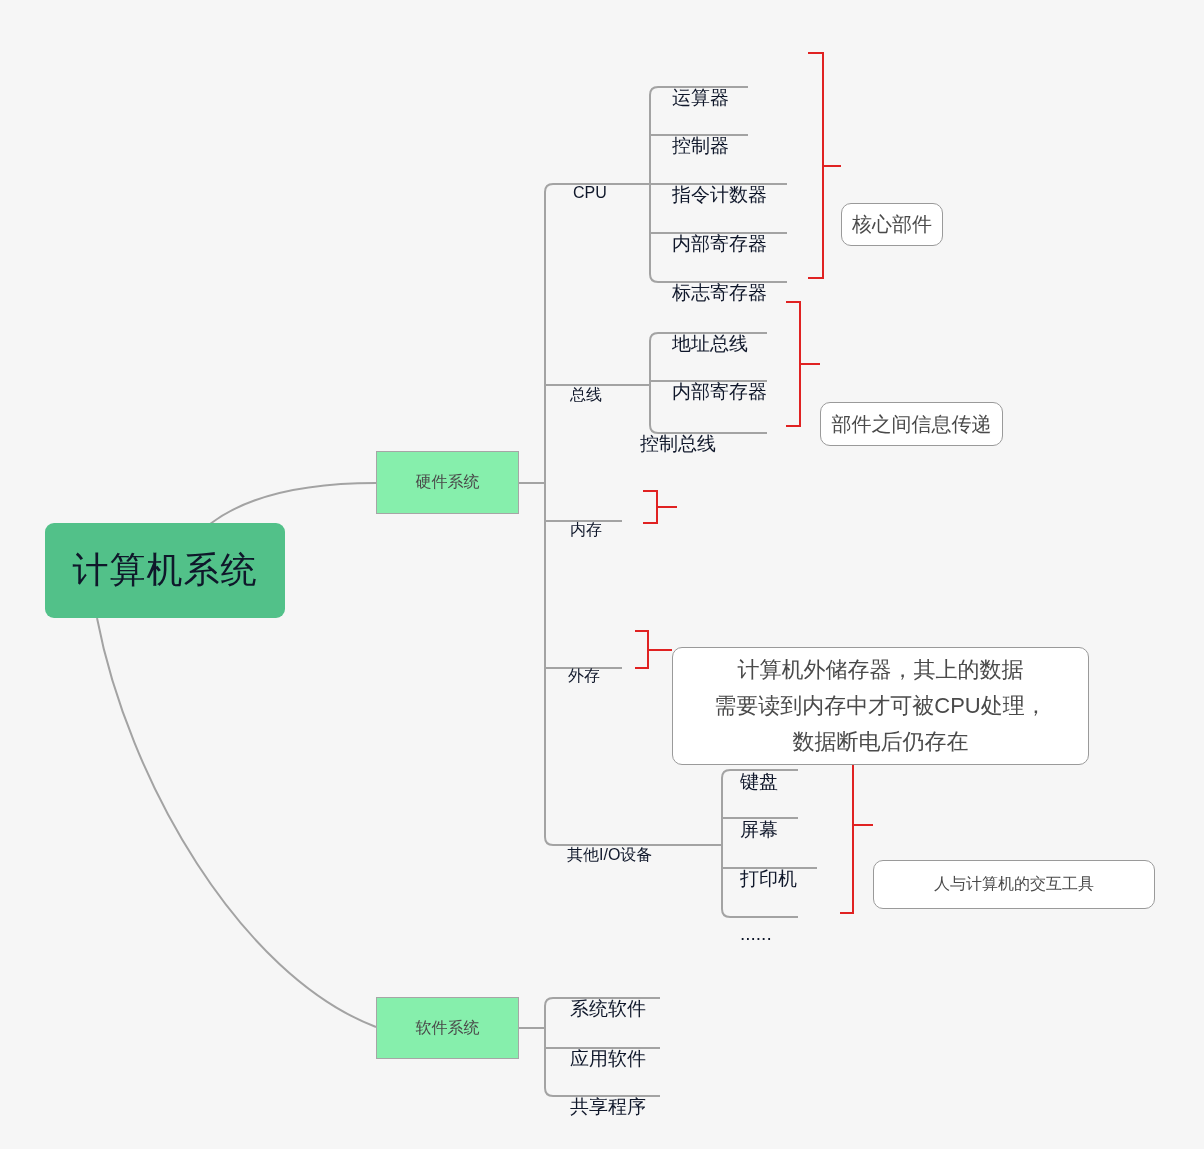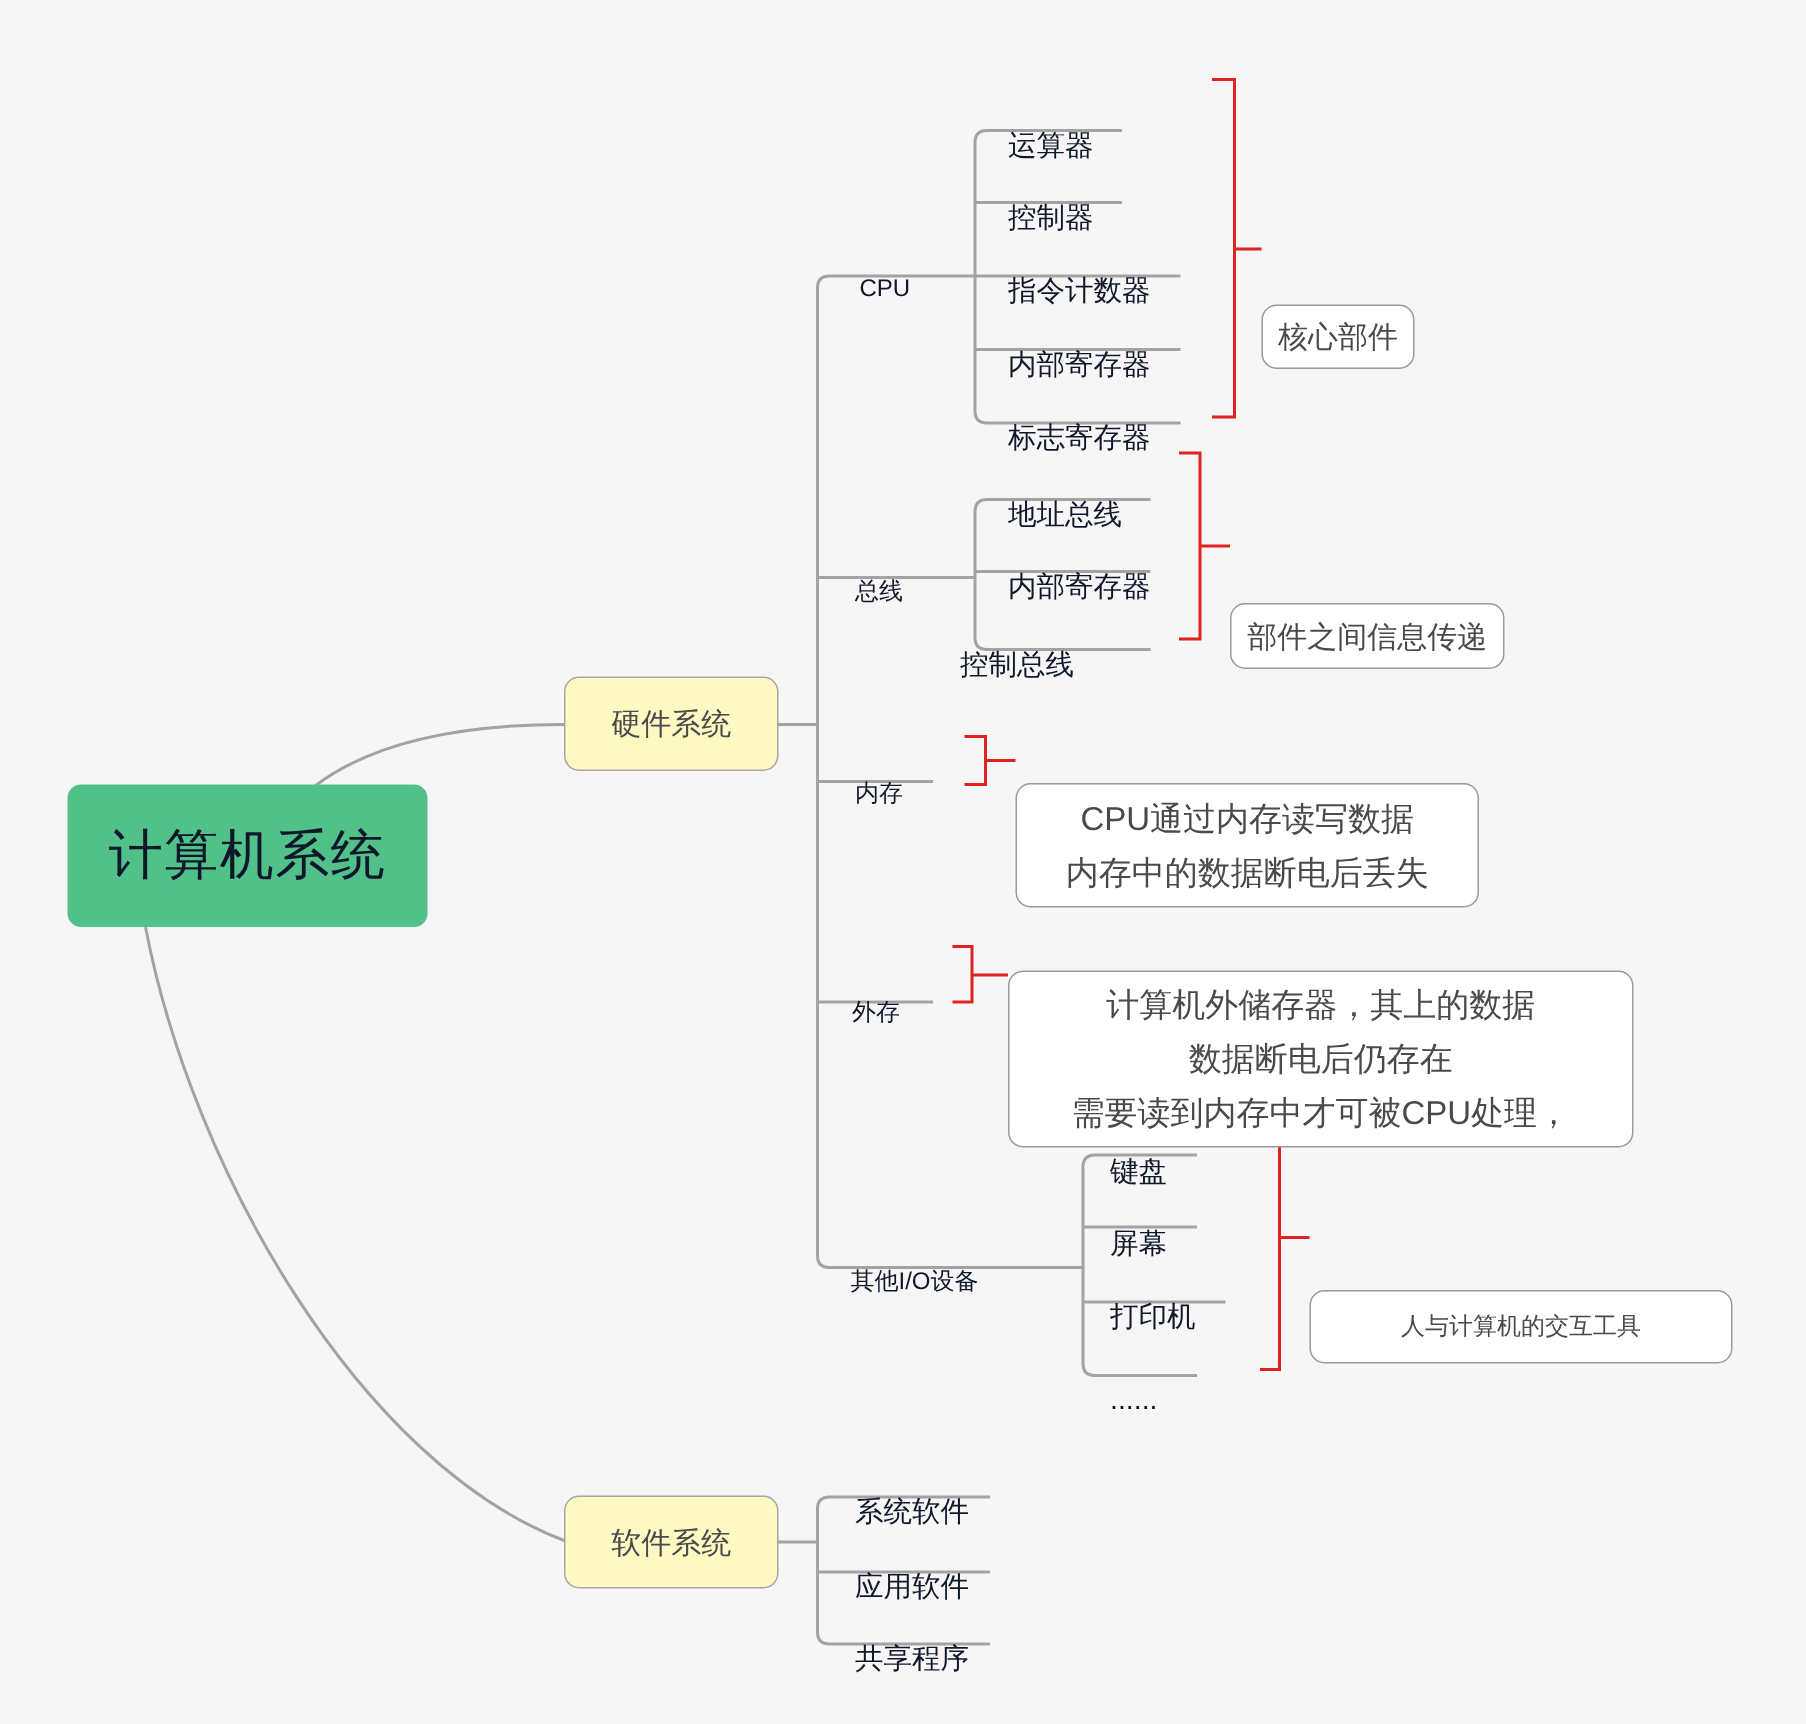--- a/index.html
+++ b/index.html
@@ -11,24 +11,24 @@
   .topic{
     position:absolute;color:#0f172a;font-size:19px;white-space:nowrap;line-height:1.2;margin-top:30px;
   }
   .section-label{font-size:16px;}
   .root-topic{
     position:absolute;left:45px;top:523px;width:240px;height:95px;
     border-radius:9px;display:flex;align-items:center;justify-content:center;
     color:#0f172a;font-size:36px;letter-spacing:1px;
   }
   .main-topic{
-    position:absolute;width:141px;height:61px;background:#fef9c3;
-    border:1.5px solid #a6a6a6;border-radius:10px;
+    position:absolute;width:141px;height:61px;background:#86efac;
+    border:1.5px solid #a6a6a6;border-radius:0;
     display:flex;align-items:center;justify-content:center;
-    color:#4a4a4a;font-size:20px;
+    color:#4a4a4a;font-size:16px;
   }
   .summary-box{
     position:absolute;background:#ffffff;border:1.5px solid #9a9a9a;border-radius:10px;
     display:flex;flex-direction:column;align-items:center;justify-content:center;
     color:#4a4a4a;text-align:center;white-space:nowrap;margin-top:45px;
   }
   .sum-small{font-size:20px;}
   .sum-mid{font-size:22px;line-height:36px;}
   .sum-big{font-size:16px;}
 </style>
@@ -102,26 +102,22 @@
   <div class="topic" style="left:740px;top:893px;">......</div>
 
   <div class="topic" style="left:570px;top:968px;">系统软件</div>
   <div class="topic" style="left:570px;top:1018px;">应用软件</div>
   <div class="topic" style="left:570px;top:1066px;">共享程序</div>
 
   <div class="summary-box sum-small" style="left:841px;top:158px;width:100px;height:41px;">核心部件</div>
 
   <div class="summary-box sum-small" style="left:820px;top:357px;width:181px;height:42px;">部件之间信息传递</div>
 
-  <div class="summary-box sum-mid" style="left:677px;top:477px;width:307px;height:81px;">
-    <span>CPU通过内存读写数据</span>
-    <span>内存中的数据断电后丢失</span>
-  </div>
 
   <div class="summary-box sum-mid" style="left:672px;top:602px;width:415px;height:116px;">
     <span>计算机外储存器，其上的数据</span>
+    <span>需要读到内存中才可被CPU处理，</span>
     <span>数据断电后仍存在</span>
-    <span>需要读到内存中才可被CPU处理，</span>
   </div>
 
   <div class="summary-box sum-big" style="left:873px;top:815px;width:280px;height:47px;">人与计算机的交互工具</div>
 
 </div>
 
 </body></html>

